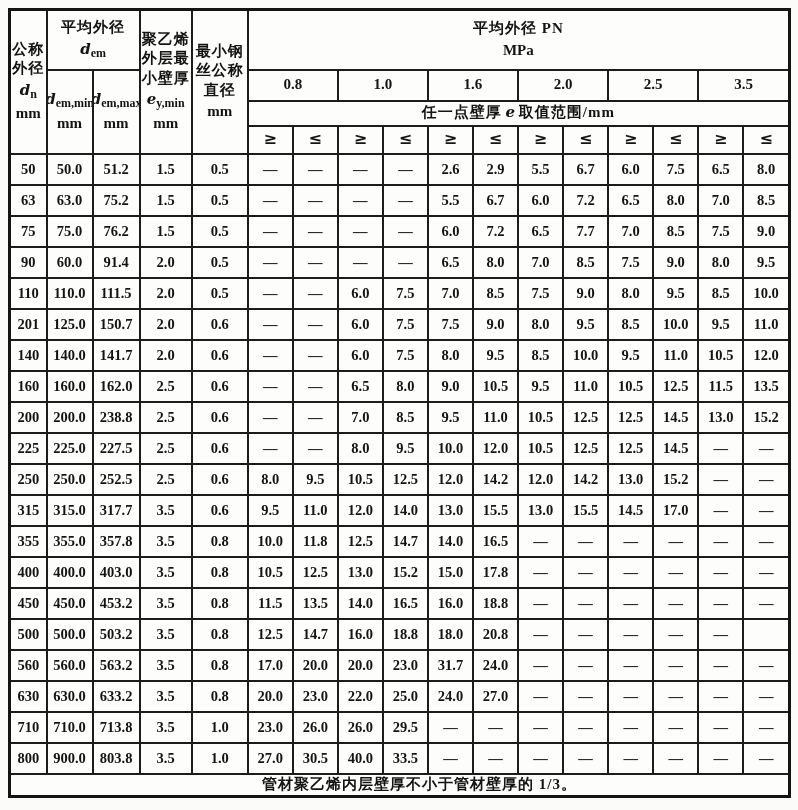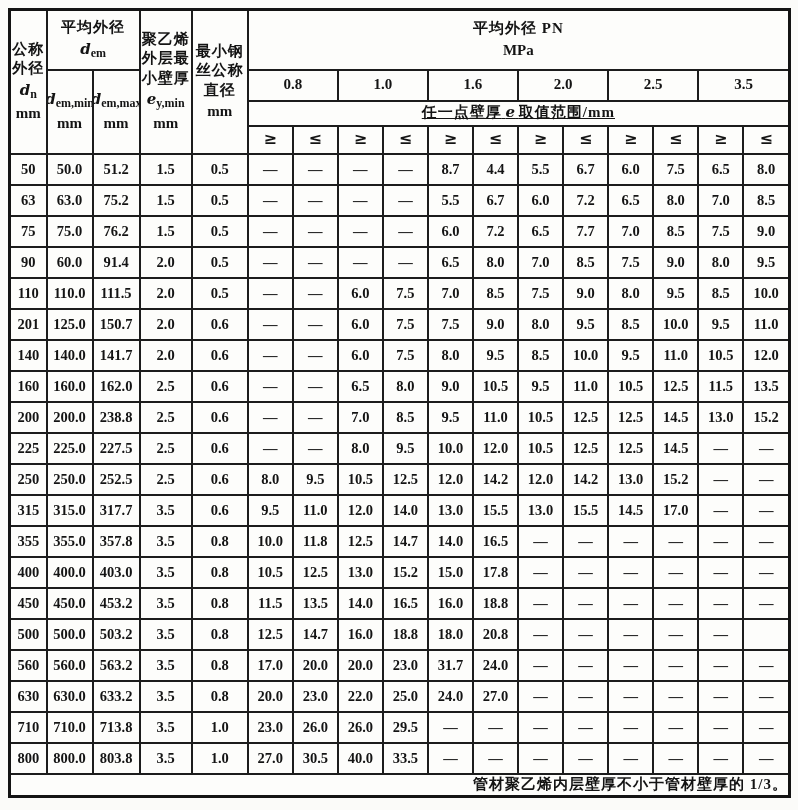--- a/index.html
+++ b/index.html
@@ -33,35 +33,35 @@
     font-weight:700;
     font-size:15px;
     line-height:1.3;
   }
   .hstack{display:flex;flex-direction:column;justify-content:center;align-items:center;gap:2px;}
   .zh{letter-spacing:1px;}
   .sym{font-style:italic;font-family:"DejaVu Serif",serif;font-size:15px;}
   sub{font-size:12px;font-style:normal;vertical-align:-3px;letter-spacing:0;}
   .pn-row1{height:60px;}
   .pn-row2 th{height:29px;font-size:15px;}
-  .range-row th{height:23px;font-size:15px;text-decoration:underline;}
+  .range-row th{height:23px;font-size:15px;}
   .symbol-row th{
     height:26px;
     font-family:"DejaVu Sans",sans-serif;
     font-size:16px;font-weight:700;
   }
   tbody td{
     height:29px;
     font-size:14.5px;
     font-weight:700;
     font-family:"Liberation Serif","DejaVu Serif",serif;
   }
   .note-row td{
     height:20px;
-    text-align:right;
+    text-align:center;
     padding-left:40px;
     font-size:15px;
     font-weight:700;
     letter-spacing:1px;
   }
 </style>
 </head>
 <body>
 
 <div class="page">
@@ -166,22 +166,22 @@
         <tr>
           <td>50</td>
           <td>50.0</td>
           <td>51.2</td>
           <td>1.5</td>
           <td>0.5</td>
           <td>—</td>
           <td>—</td>
           <td>—</td>
           <td>—</td>
-          <td>8.7</td>
-          <td>4.4</td>
+          <td>2.6</td>
+          <td>2.9</td>
           <td>5.5</td>
           <td>6.7</td>
           <td>6.0</td>
           <td>7.5</td>
           <td>6.5</td>
           <td>8.0</td>
         </tr>
         <tr>
           <td>63</td>
           <td>63.0</td>
@@ -519,21 +519,21 @@
           <td>—</td>
           <td>—</td>
           <td>—</td>
           <td>—</td>
           <td>—</td>
           <td>—</td>
           <td>—</td>
         </tr>
         <tr>
           <td>800</td>
-          <td>800.0</td>
+          <td>900.0</td>
           <td>803.8</td>
           <td>3.5</td>
           <td>1.0</td>
           <td>27.0</td>
           <td>30.5</td>
           <td>40.0</td>
           <td>33.5</td>
           <td>—</td>
           <td>—</td>
           <td>—</td>

